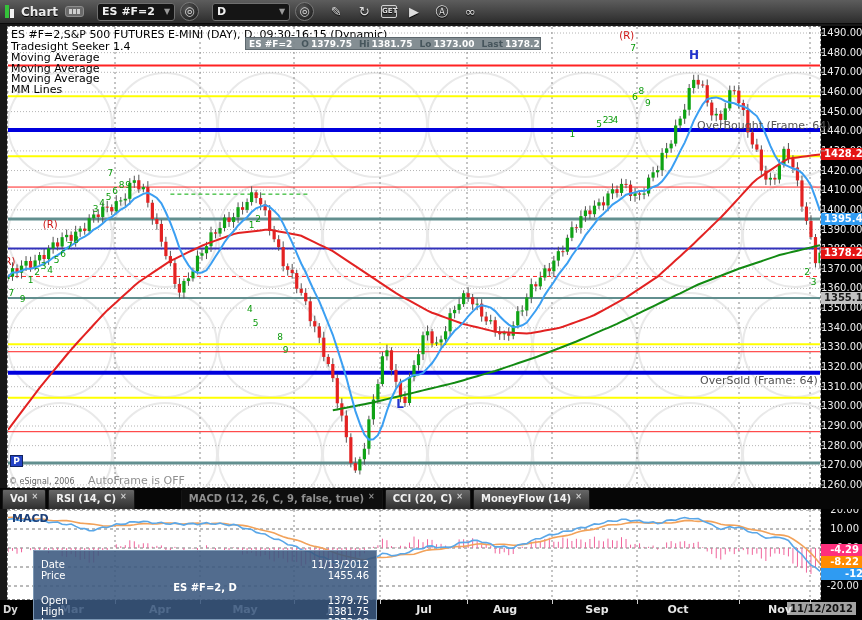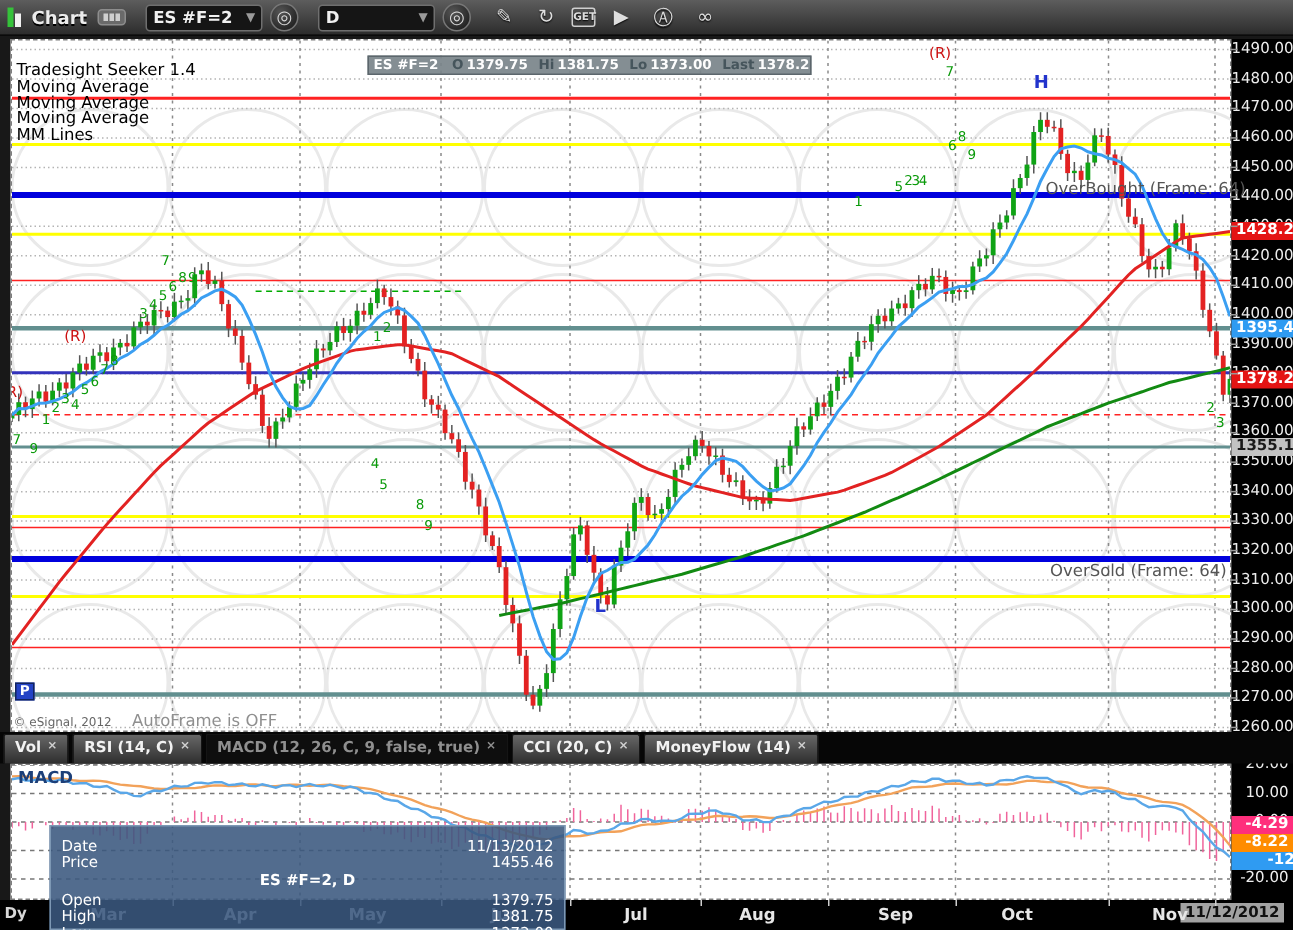--- a/index.html
+++ b/index.html
@@ -56,21 +56,21 @@
   .ytick { position:absolute; right:3px; width:38px; text-align:right; color:#ededed; font-size:10px; line-height:10px; }
   .badge { position:absolute; left:0px; height:12px; line-height:12px; font-size:10px; font-weight:bold; padding:0 3px; width:41px; text-align:right; }
   
   #tabs { position:absolute; left:0; top:488px; width:862px; height:21px; background:#060606; display:flex; gap:2px; padding:1px 0 0 2px; }
   .tab {
     display:flex; gap:4px; align-items:flex-start;
     background: linear-gradient(#676767,#2e2e2e); color:#f2f2f2;
     font-size:10px; font-weight:bold; padding:3px 7px 0 7px;
     border:1px solid #151515; border-bottom:none; border-radius:2px 2px 0 0; height:20px;
   }
-  .tab.active { background:#0e0e0e; color:#8f8f8f; }
+  .tab.active { background:#0e0e0e; color:#8f8f8f;margin-left:44px; }
   .tab .x { font-size:8px; color:#cfcfcf; position:relative; top:-1px; }
   .tab.active .x { color:#8f8f8f; }
   
   #xaxis { position:absolute; left:0; top:600px; width:862px; height:20px; background:#000; }
   .month { position:absolute; top:3px; color:#e6e6e6; font-size:11px; font-weight:bold; transform:translateX(-50%); }
   .xtick { position:absolute; top:0; width:1px; height:4px; background:#cfcfcf; }
   #last-date { position:absolute; left:787px; top:2px; background:#a2a2a2; color:#101010; font-size:10px; font-weight:bold; padding:1px 3px; }
   #dy-text { position:absolute; left:3px; top:604px; color:#d8d8d8; font-size:10px; font-weight:bold; }
   
   #dw {
@@ -878,20 +878,21 @@
       <line x1="820" y1="347.40000000000003" x2="825" y2="347.40000000000003" stroke="#999"></line>
       <line x1="820" y1="367.05" x2="825" y2="367.05" stroke="#999"></line>
       <line x1="820" y1="386.7" x2="825" y2="386.7" stroke="#999"></line>
       <line x1="820" y1="406.35" x2="825" y2="406.35" stroke="#999"></line>
       <line x1="820" y1="426" x2="825" y2="426" stroke="#999"></line>
       <line x1="820" y1="445.65000000000003" x2="825" y2="445.65000000000003" stroke="#999"></line>
       <line x1="820" y1="465.3" x2="825" y2="465.3" stroke="#999"></line>
       <line x1="820" y1="484.95000000000005" x2="825" y2="484.95000000000005" stroke="#999"></line>
     </svg>
 
+  <div class="hdr" style="left:11px; top:29px;">ES #F=2,S&amp;P 500 FUTURES E-MINI (DAY), D, 09:30-16:15 (Dynamic)</div>
   <div id="legend">
       <div class="hdr" style="left: 11px; top: 41px;">Tradesight Seeker 1.4</div>
       <div class="hdr" style="left: 11px; top: 51.8px;">Moving Average</div>
       <div class="hdr" style="left: 11px; top: 62.6px;">Moving Average</div>
       <div class="hdr" style="left: 11px; top: 73.4px;">Moving Average</div>
       <div class="hdr" style="left: 11px; top: 84.2px;">MM Lines</div>
     </div>
 
   <div id="quote-bar">
     <span class="sym">ES #F=2</span>
@@ -903,21 +904,21 @@
         <span class="ql">Lo</span>
         <span class="qv" style="color: rgb(253, 253, 253);">1373.00</span>
         <span class="ql">Last</span>
         <span class="qv" style="color: rgb(253, 253, 253);">1378.25</span>
       </span>
   </div>
 
   <div class="note" style="left:697px; top:119px; color:#555; font-size:11px;">OverBought (Frame: 64)</div>
   <div class="note" style="left:700px; top:374px; color:#555; font-size:11px;">OverSold (Frame: 64)</div>
   <div id="p-flag">P</div>
-  <div class="note" style="left:9px; top:477px; color:#666; font-size:8px;">© eSignal, 2012</div>
+  <div class="note" style="left:9px; top:477px; color:#666; font-size:8px;">© eSignal, 2006</div>
   <div class="note" style="left:88px; top:474px; color:#8f8f8f; font-size:11px;">AutoFrame is OFF</div>
   <div id="macd-label">MACD</div>
 
   <div id="tabs">
       <div class="tab">
         <span>Vol</span>
         <span class="x">×</span>
       </div>
       <div class="tab">
         <span>RSI (14, C)</span>

